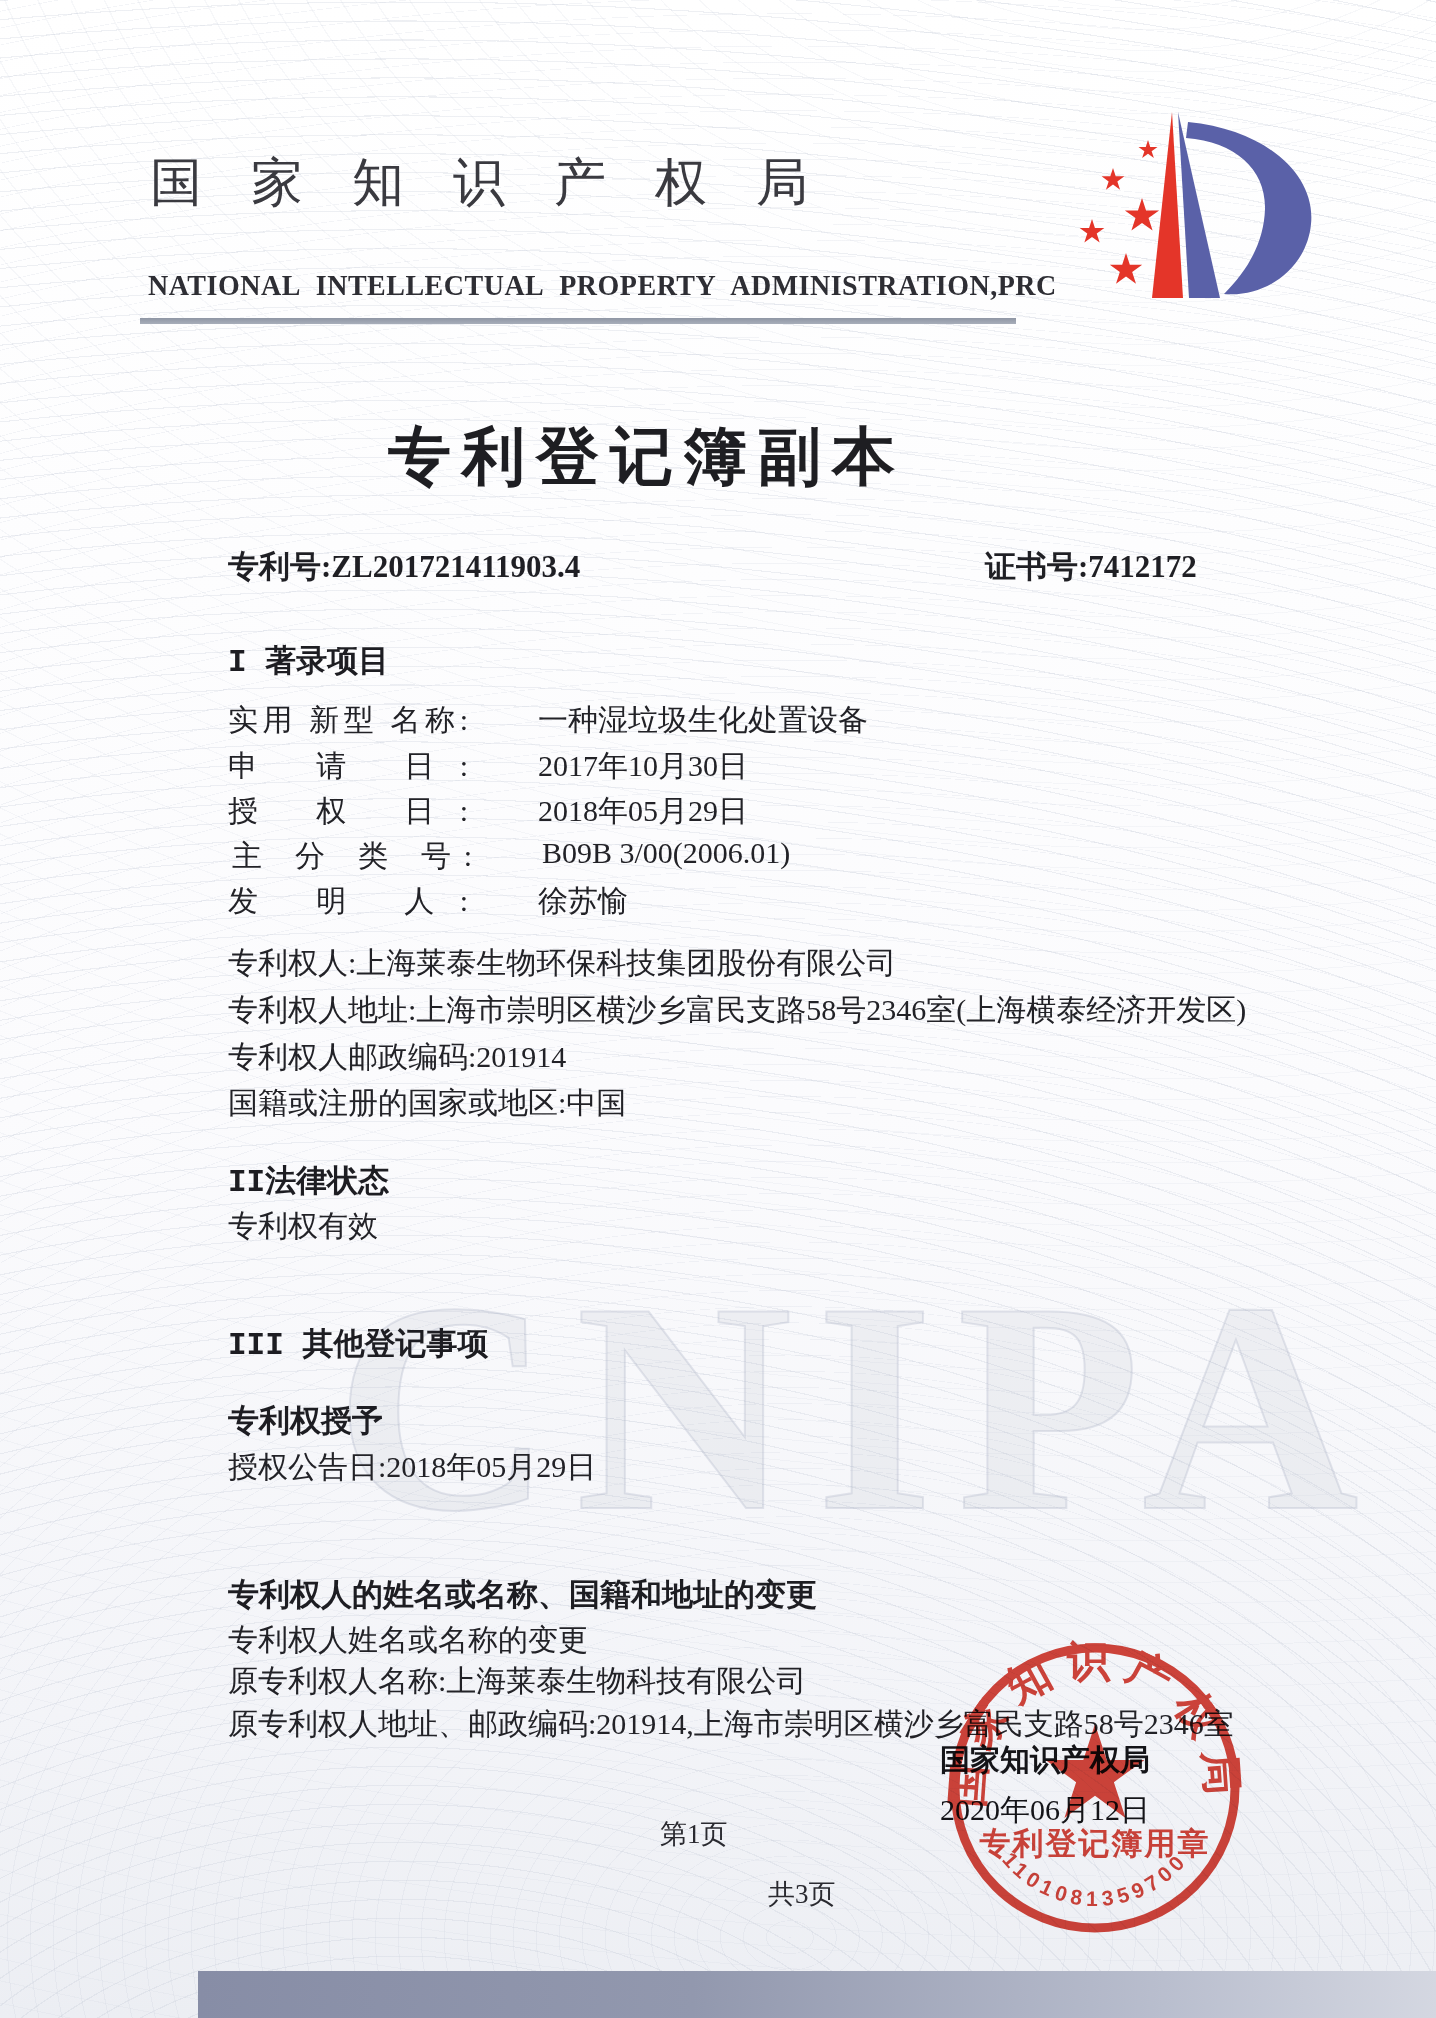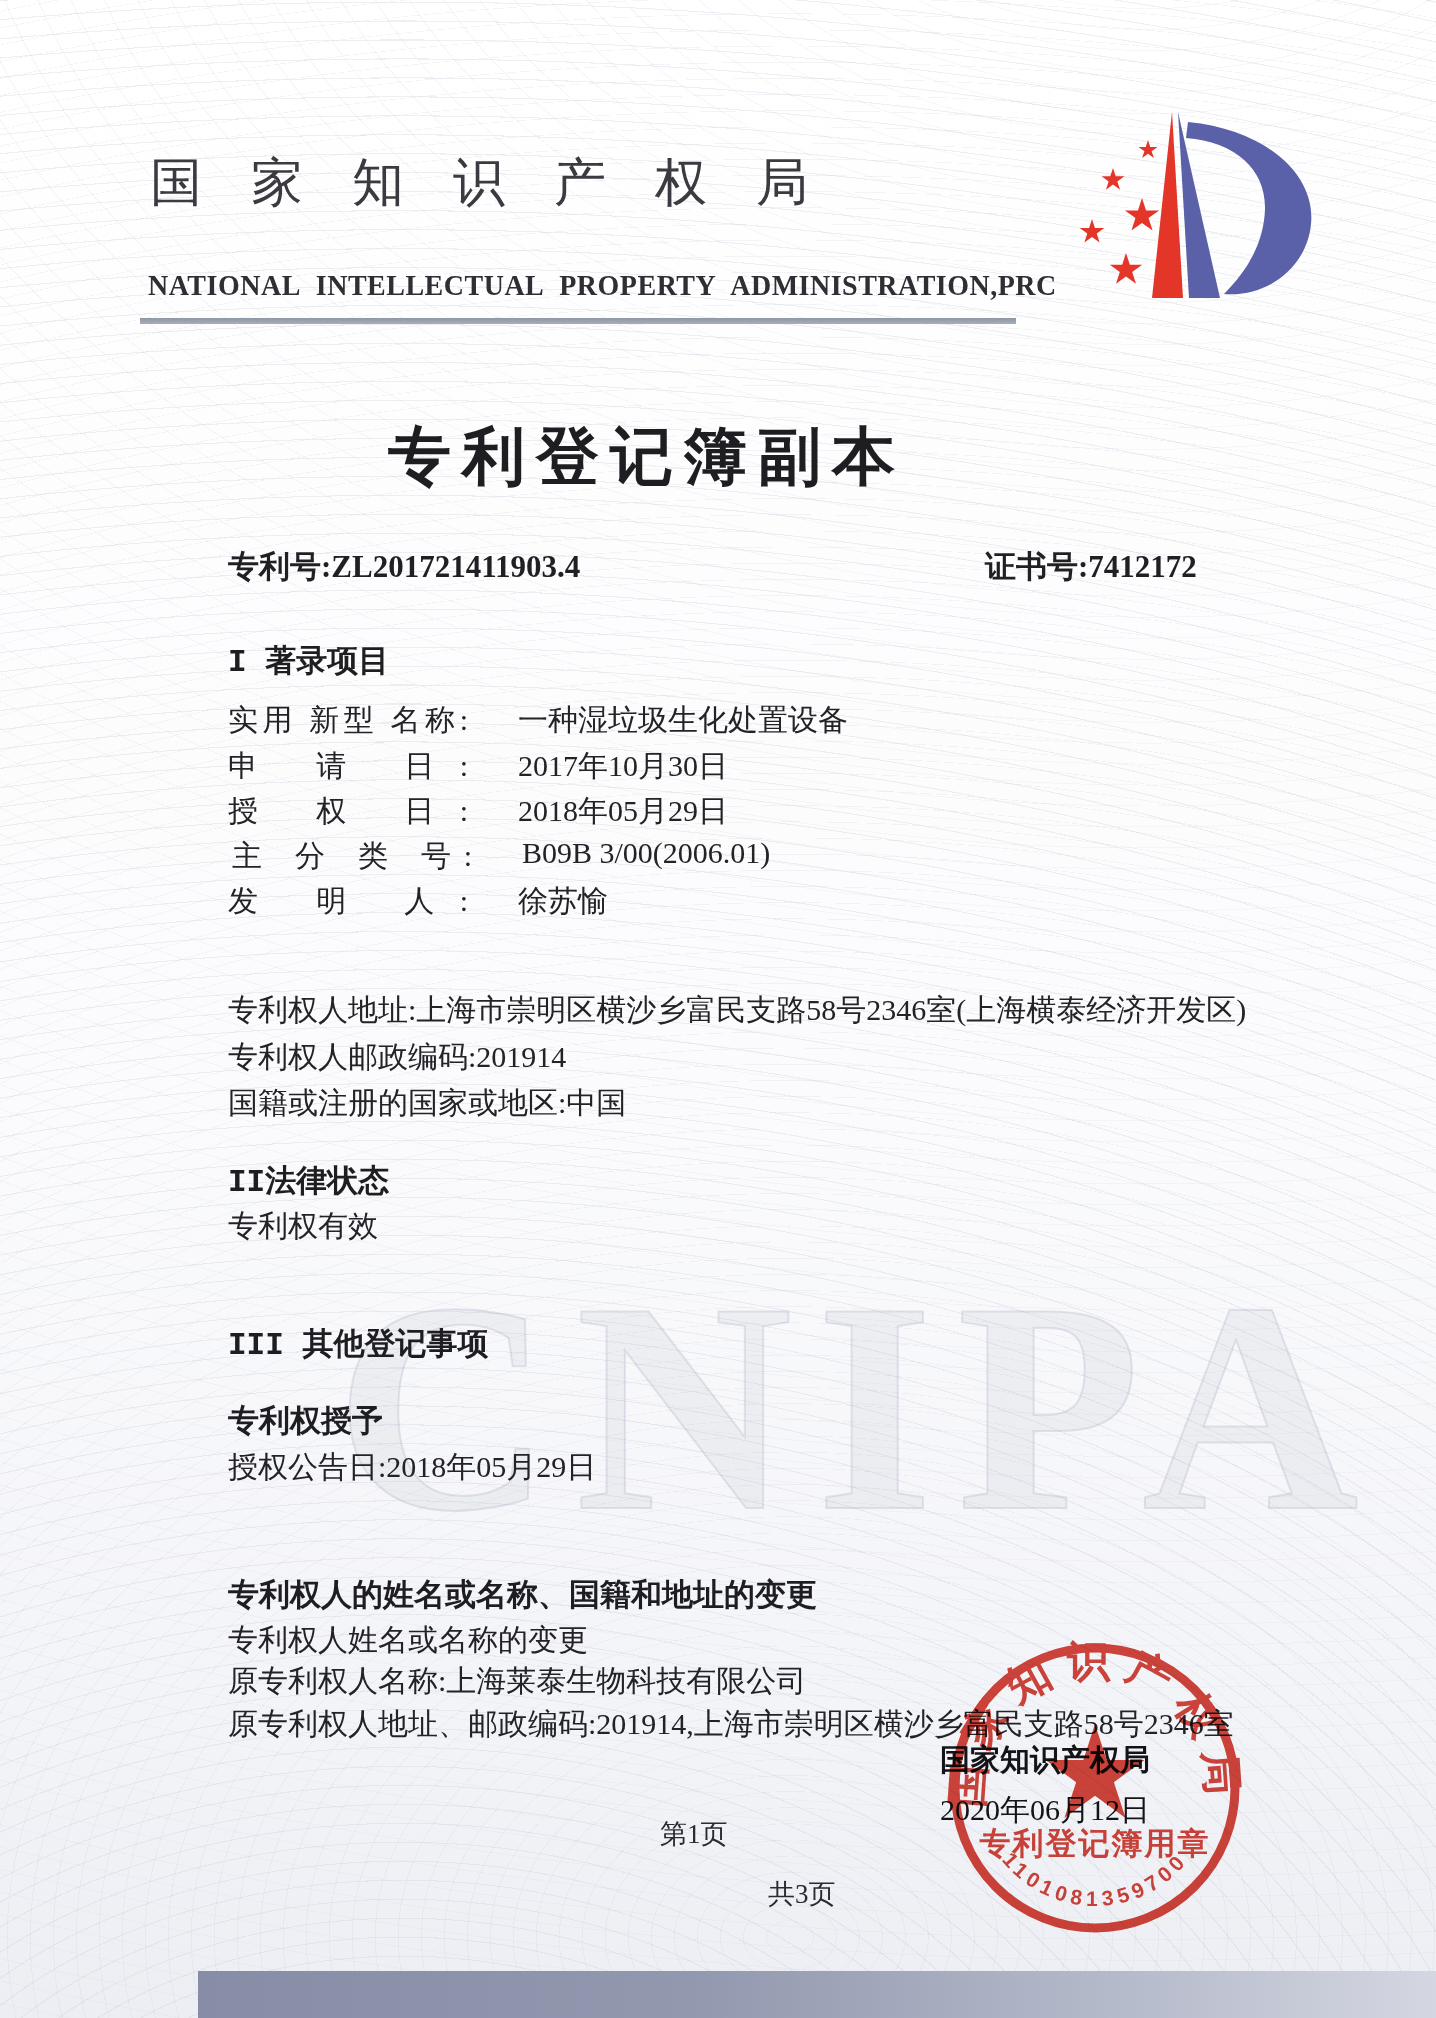--- a/index.html
+++ b/index.html
@@ -41,21 +41,21 @@
     font-size:63px;font-weight:bold;letter-spacing:11px;color:#1e1e22;
   }
   .meta{font-size:31px;font-weight:bold;color:#1f1f24;}
   .body-line{font-size:30px;color:#222227;}
   .sec-head{font-size:31px;font-weight:bold;color:#1d1d22;font-family:Liberation Mono, monospace;}
   .field-label{
     display:inline-block;width:240px;
     text-align:justify;text-align-last:justify;text-justify:inter-character;
     vertical-align:top;
   }
-  .field-value{display:inline-block;margin-left:50px;}
+  .field-value{display:inline-block;margin-left:70px;}
   .issue{font-size:30px;color:#141418;}
   .footer-text{font-size:27px;color:#2a2a30;}
   .seal{left:945px;top:1638px;width:300px;height:300px;z-index:3;
         mix-blend-mode:multiply;opacity:.92;}
   .watermark{
     left:335px;top:1235px;z-index:0;
     font-size:300px;font-weight:bold;letter-spacing:24px;
     font-family:"Liberation Serif","DejaVu Serif",serif;
     color:rgba(168,176,194,0.14);
     -webkit-text-stroke:2px rgba(168,176,194,0.30);
@@ -110,20 +110,21 @@
   <div class="abs z body-line" style="left:228px;top:791px;">
     <span class="field-label">授 权 日:</span><span class="field-value">2018年05月29日</span>
   </div>
   <div class="abs z body-line" style="left:232px;top:836px;">
     <span class="field-label">主 分 类 号:</span><span class="field-value">B09B 3/00(2006.01)</span>
   </div>
   <div class="abs z body-line" style="left:228px;top:881px;">
     <span class="field-label">发 明 人:</span><span class="field-value">徐苏愉</span>
   </div>
 
+  <div class="abs z body-line" style="left:228px;top:943px;">专利权人:上海莱泰生物环保科技集团股份有限公司</div>
   <div class="abs z body-line" style="left:228px;top:990px;">专利权人地址:上海市崇明区横沙乡富民支路58号2346室(上海横泰经济开发区)</div>
   <div class="abs z body-line" style="left:228px;top:1037px;">专利权人邮政编码:201914</div>
   <div class="abs z body-line" style="left:228px;top:1083px;">国籍或注册的国家或地区:中国</div>
 
   <div class="abs z sec-head" style="left:228px;top:1160px;">II法律状态</div>
   <div class="abs z body-line" style="left:228px;top:1206px;">专利权有效</div>
 
   <div class="abs z sec-head" style="left:228px;top:1323px;">III 其他登记事项</div>
   <div class="abs z sec-head" style="left:228px;top:1400px;">专利权授予</div>
   <div class="abs z body-line" style="left:228px;top:1447px;">授权公告日:2018年05月29日</div>

